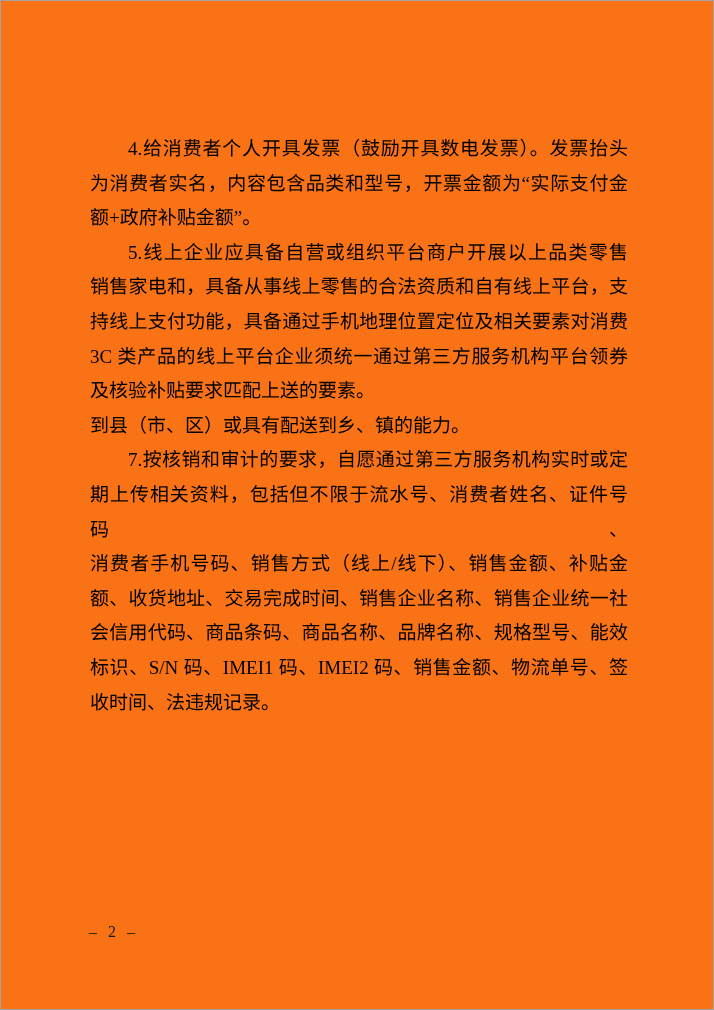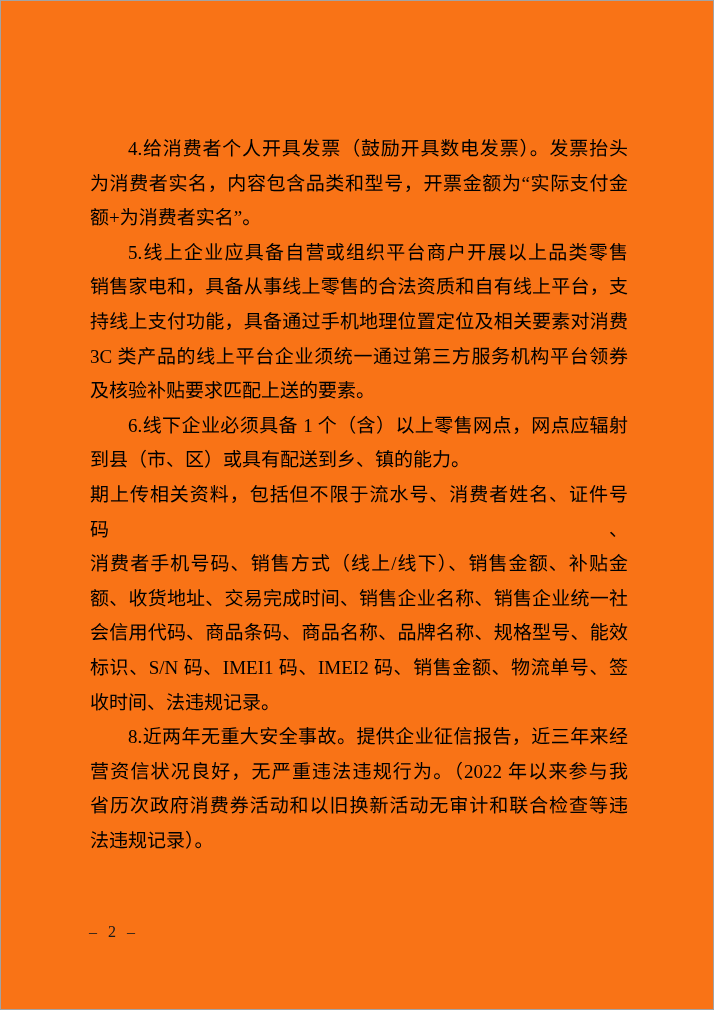--- a/index.html
+++ b/index.html
@@ -54,42 +54,36 @@
   }
 </style>
 </head>
 <body>
 
 <div class="page">
   <main class="doc-body" id="doc-body">
       <div class="paragraph">
         <div class="line first">4.给消费者个人开具发票（鼓励开具数电发票）。发票抬头</div>
         <div class="line">为消费者实名，内容包含品类和型号，开票金额为“实际支付金</div>
-        <div class="line last">额+为消费者实名”。</div>
+        <div class="line last">额+政府补贴金额”。</div>
       </div>
       <div class="paragraph">
         <div class="line first">5.线上企业应具备自营或组织平台商户开展以上品类零售</div>
         <div class="line">销售家电和，具备从事线上零售的合法资质和自有线上平台，支</div>
         <div class="line">持线上支付功能，具备通过手机地理位置定位及相关要素对消费</div>
         <div class="line">3C 类产品的线上平台企业须统一通过第三方服务机构平台领券</div>
         <div class="line last">及核验补贴要求匹配上送的要素。</div>
       </div>
       <div class="paragraph">
-        <div class="line first">6.线下企业必须具备 1 个（含）以上零售网点，网点应辐射</div>
         <div class="line last">到县（市、区）或具有配送到乡、镇的能力。</div>
       </div>
       <div class="paragraph">
+        <div class="line first">7.按核销和审计的要求，自愿通过第三方服务机构实时或定</div>
         <div class="line">期上传相关资料，包括但不限于流水号、消费者姓名、证件号码、</div>
         <div class="line">消费者手机号码、销售方式（线上/线下）、销售金额、补贴金</div>
         <div class="line">额、收货地址、交易完成时间、销售企业名称、销售企业统一社</div>
         <div class="line">会信用代码、商品条码、商品名称、品牌名称、规格型号、能效</div>
         <div class="line">标识、S/N 码、IMEI1 码、IMEI2 码、销售金额、物流单号、签</div>
         <div class="line last">收时间、法违规记录。</div>
       </div>
-      <div class="paragraph">
-        <div class="line first">8.近两年无重大安全事故。提供企业征信报告，近三年来经</div>
-        <div class="line">营资信状况良好，无严重违法违规行为。（2022 年以来参与我</div>
-        <div class="line">省历次政府消费券活动和以旧换新活动无审计和联合检查等违</div>
-        <div class="line last">法违规记录）。</div>
-      </div>
     </main>
   <div class="page-number">– 2 –</div>
 </div>
 
 </body></html>

